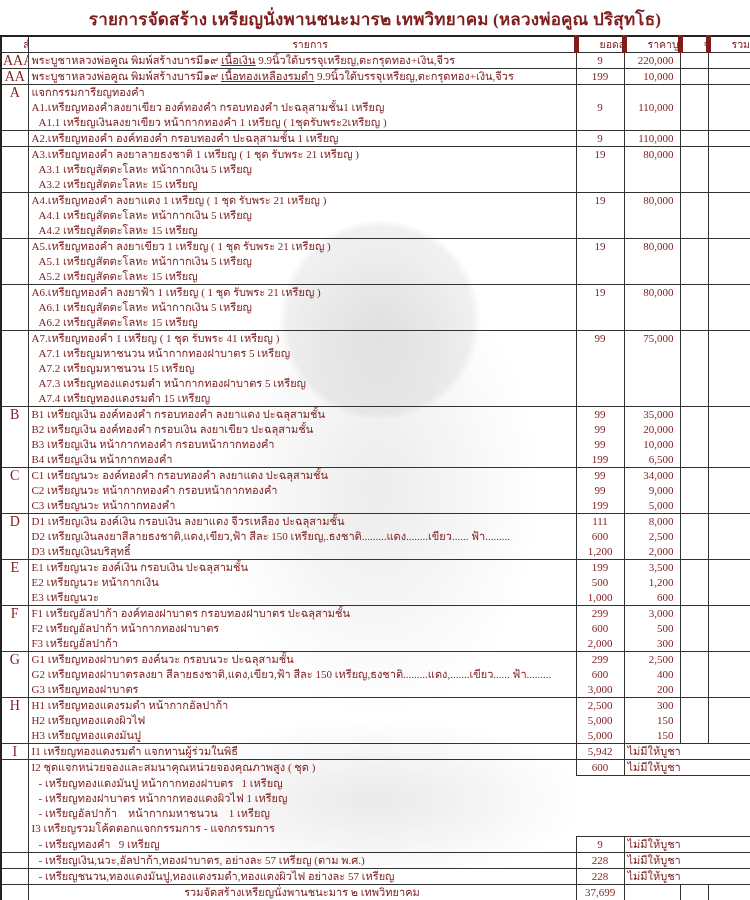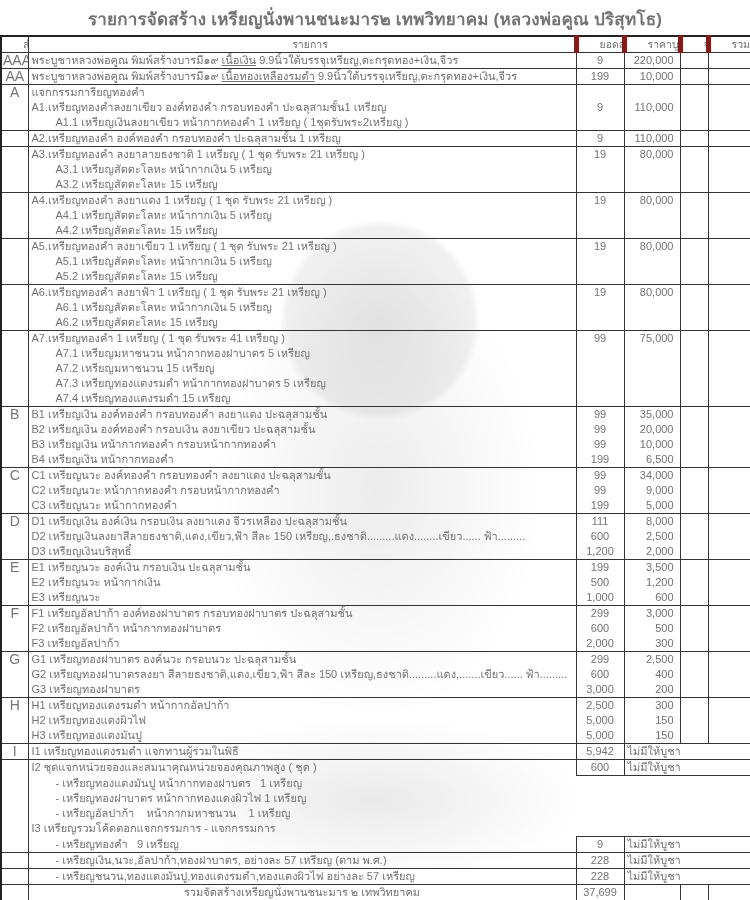--- a/index.html
+++ b/index.html
@@ -1,21 +1,21 @@
 <!DOCTYPE html>
 <html><head>
 <meta charset="utf-8">
 <style>
   html,body{margin:0;padding:0;background:#fff;}
   .page{
     position:relative;
     width:750px;height:900px;
     background:#fff;
-    font-family:Liberation Sans, sans-serif;
-    color:#737373;
+    font-family:Liberation Serif, serif;
+    color:#7f1d1d;
     overflow:hidden;
   }
   .watermark{
     position:absolute;left:0;top:60px;width:750px;height:810px;
     background:
       radial-gradient(circle 160px at 380px 260px, rgba(40,40,40,.22), rgba(40,40,40,.12) 58%, rgba(0,0,0,0) 63%),
       radial-gradient(ellipse 235px 330px at 378px 430px, rgba(40,40,40,.16), rgba(0,0,0,0) 70%),
       radial-gradient(ellipse 300px 120px at 375px 740px, rgba(40,40,40,.18), rgba(0,0,0,0) 70%);
     opacity:.55;
     pointer-events:none;
@@ -58,21 +58,21 @@
     padding-left:21px;
   }
   th.h-sec{border-right:1px solid #333}
   th.h-made,th.h-price,th.h-qty,th.h-total{border-left:5px solid #7f1d1d}
   td.sec{border-right:1px solid #333;text-align:center;font-size:14px;padding:0 1px}
   td.made,td.price,td.qty,td.total,td.note{border-left:1px solid #333}
   td.made{text-align:center}
   td.price{text-align:right;padding-right:6px}
   td.note{text-align:left}
   td.blank{border:none}
-  td.item.ind{padding-left:27px}
+  td.item.ind{padding-left:10px}
   tr.ln>td{border-top:1px solid #333}
   tr.nln>td.num-top{border-top:1px solid #333}
   tr.footer td.item{text-align:center}
   .u{text-decoration:underline}
 </style>
 </head>
 <body>
 
 <div class="page">
   <div class="watermark"></div>

